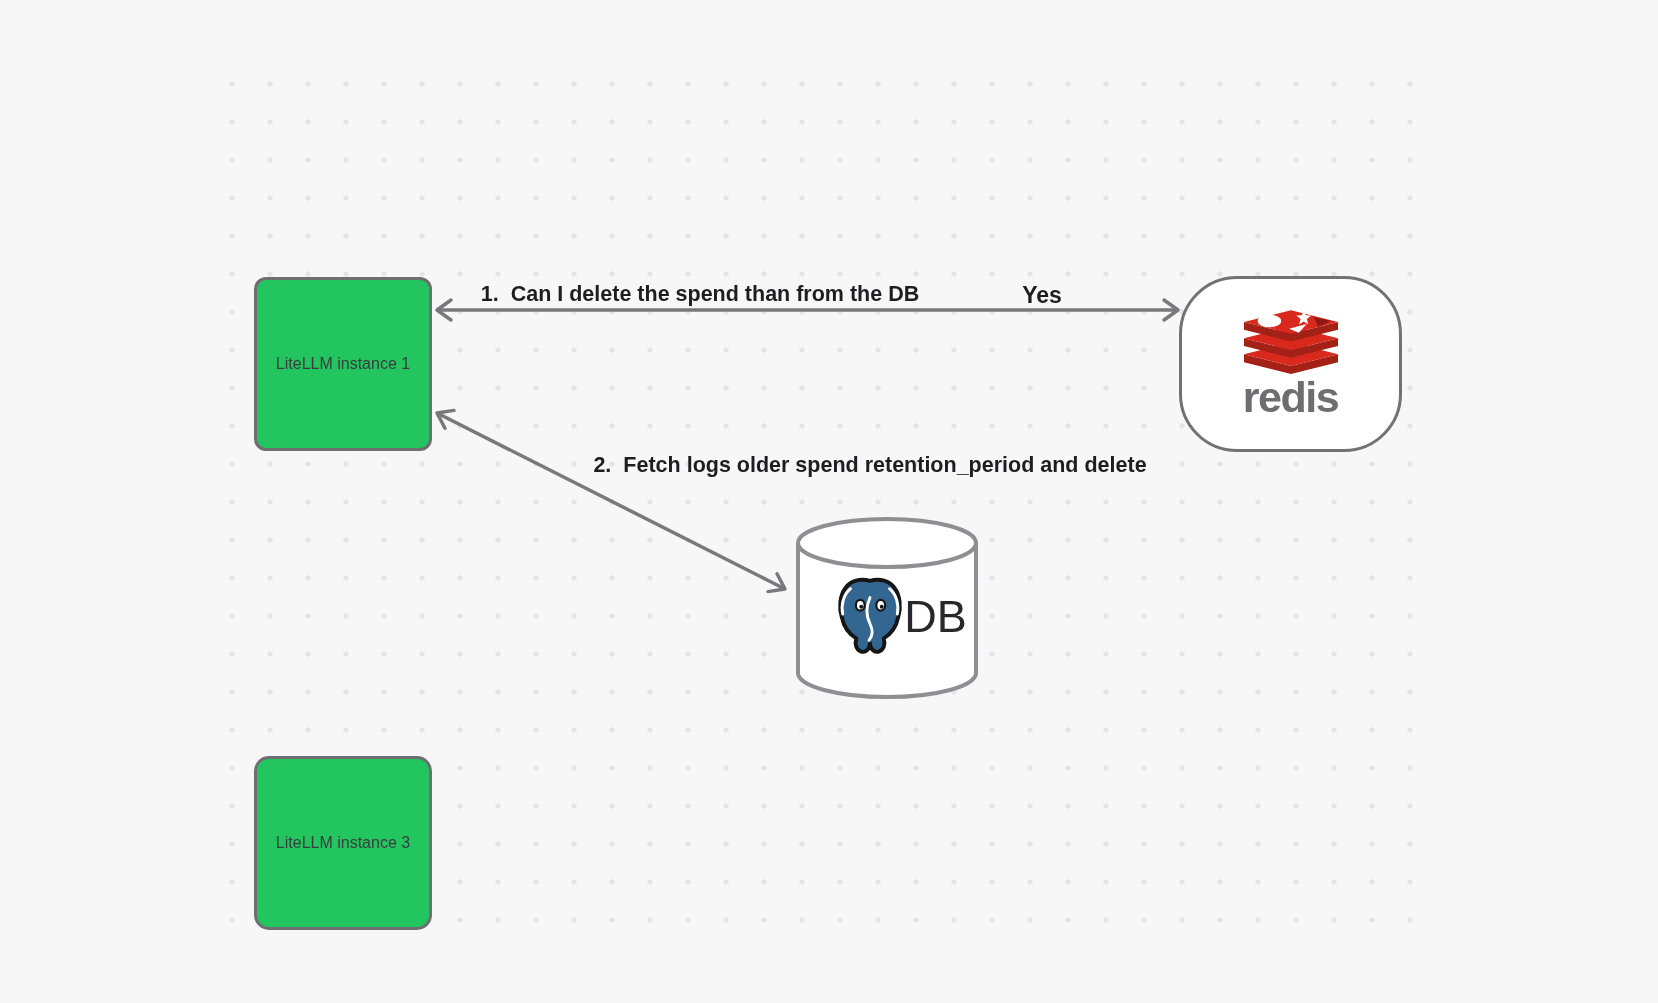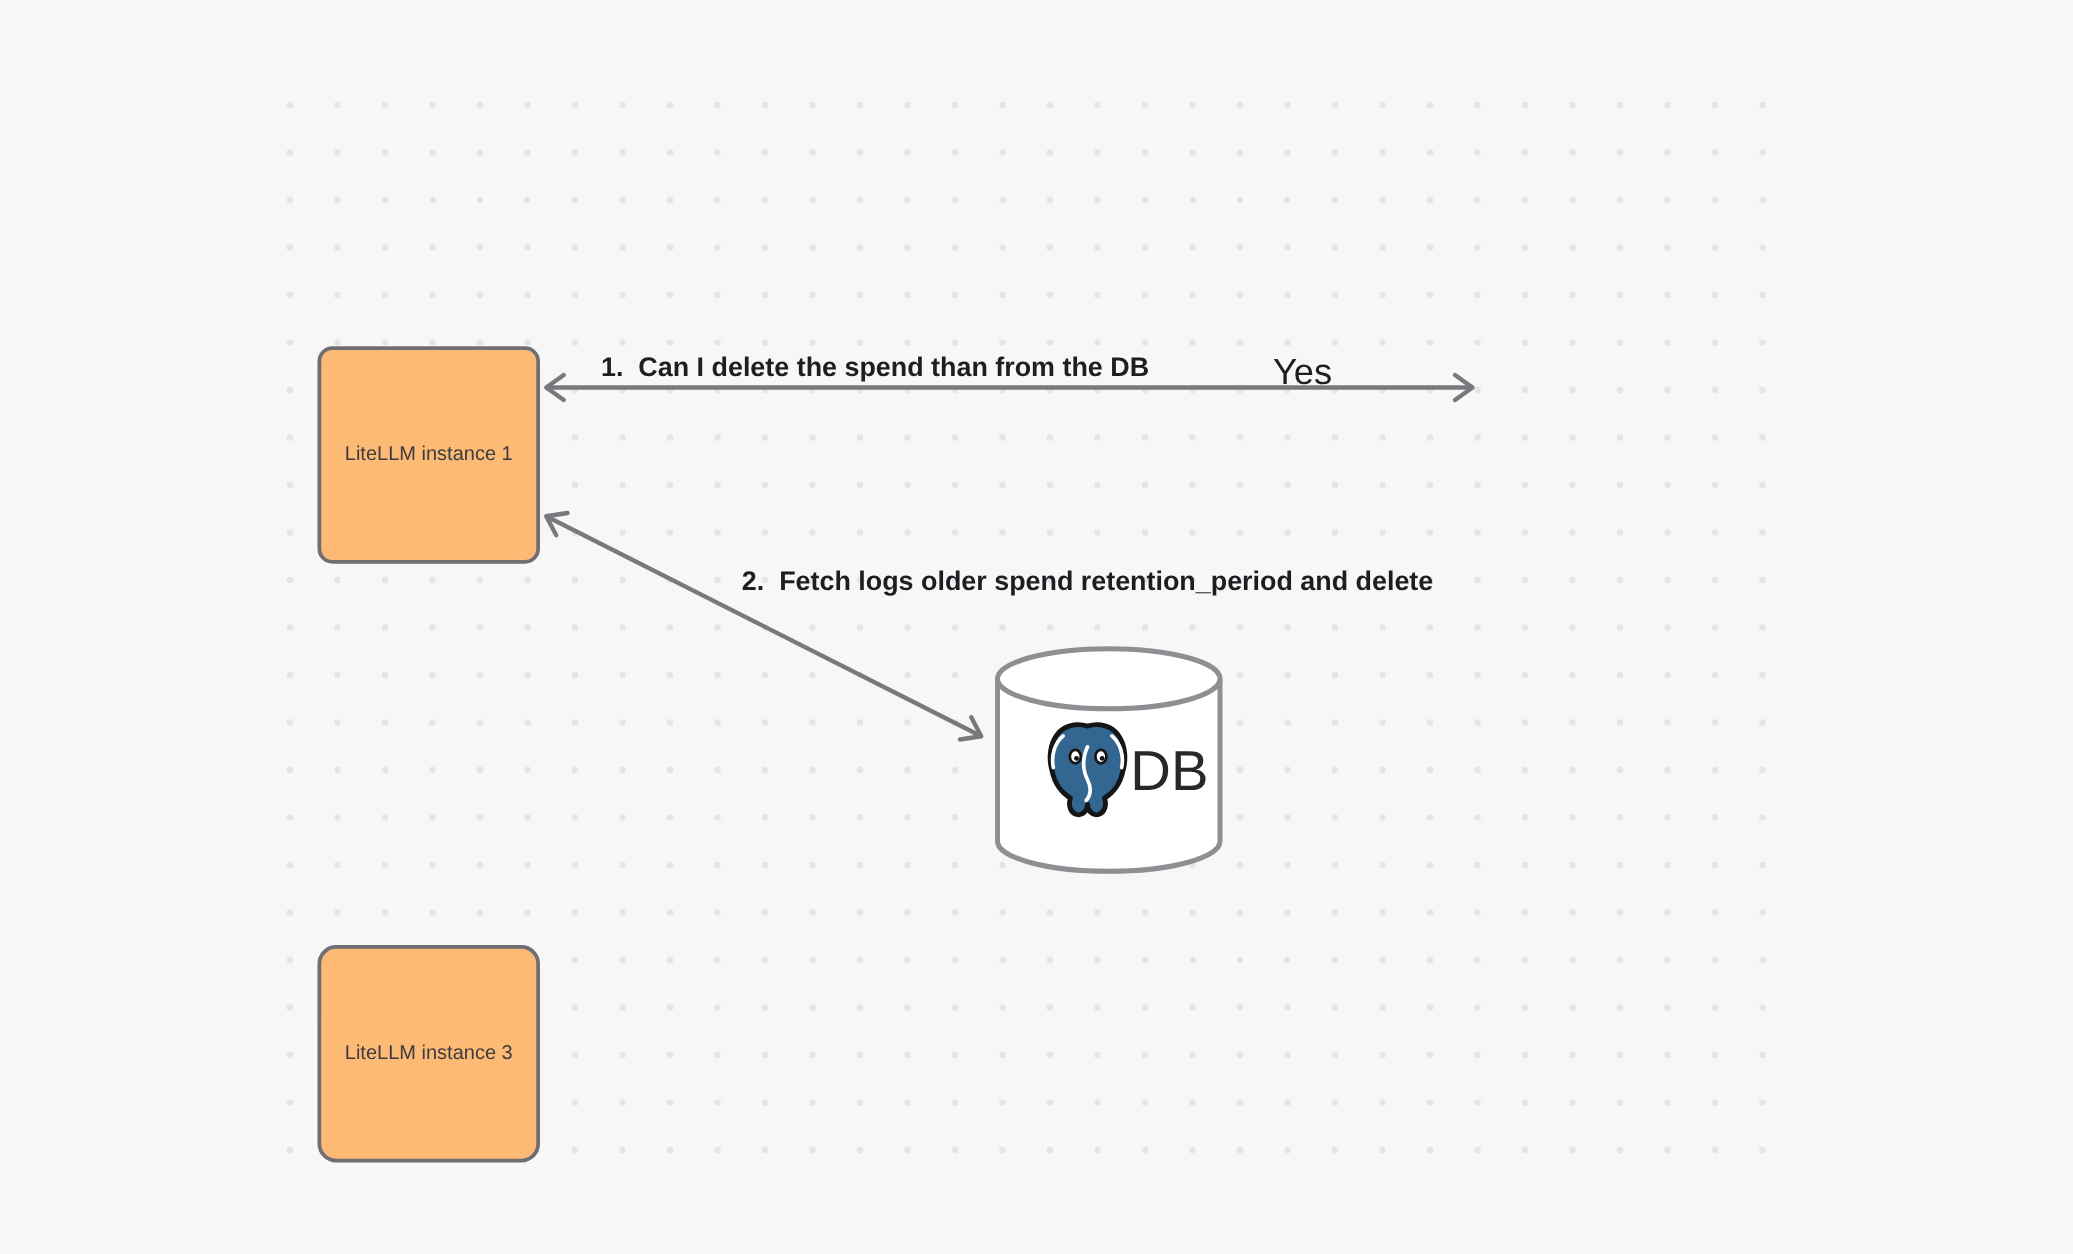--- a/index.html
+++ b/index.html
@@ -20,21 +20,21 @@
     background-image:radial-gradient(circle at 19px 19px,#e5e5e8 2.4px,transparent 3px);
     background-size:38px 38px;
   }
   .edges-svg{
     position:absolute;left:0;top:0;
     pointer-events:none;
   }
   .lbox{
     position:absolute;
     width:178px;height:174px;
-    background:#fdba74;
+    background:#22c55e;
     border:3.5px solid #6e6e73;
     border-radius:12px;
     box-sizing:border-box;
     display:flex;align-items:center;justify-content:center;
     color:#3c3c41;
     font-size:16px;
   }
   .lbox.b1{left:254px;top:277px;}
   .lbox.b2{left:254px;top:517px;}
   .lbox.b3{left:254px;top:756px;border-radius:15px;}
@@ -82,22 +82,22 @@
     font-size:21.5px;
     font-weight:bold;
     color:#1e1e22;
     display:flex;
     line-height:1.15;
   }
   .edge-label .num{margin-right:12px;}
   .yes-label{
     position:absolute;
     transform:translateX(-50%);
-    font-size:29px;
-    font-weight:normal;
+    font-size:23px;
+    font-weight:bold;
     color:#1e1e22;
     line-height:1.15;
   }
 </style>
 </head>
 <body>
 
 <div class="canvas">
 
   <div class="dots"></div>
@@ -115,20 +115,39 @@
     <line x1="437" y1="413" x2="785" y2="589" stroke="#78787d" stroke-width="3.5" marker-start="url(#ah-start)" marker-end="url(#ah-end)"></line>
   </svg>
 
   <div class="lbox b1">
     <span>LiteLLM instance 1</span>
   </div>
   <div class="lbox b3">
     <span>LiteLLM instance 3</span>
   </div>
 
+  <div class="redis-node">
+    <svg width="98" height="70" viewBox="0 0 100 71">
+
+      <path d="M2,45 L2,53 L50,65 L98,53 L98,45 L50,57 Z" fill="#a32117"></path>
+      <path d="M2,45 L50,33 L98,45 L50,57 Z" fill="#d9281c"></path>
+
+      <path d="M2,28.5 L2,36.5 L50,48.5 L98,36.5 L98,28.5 L50,40.5 Z" fill="#a32117"></path>
+      <path d="M2,28.5 L50,16.5 L98,28.5 L50,40.5 Z" fill="#d9281c"></path>
+
+      <path d="M2,12 L2,20 L50,32 L98,20 L98,12 L50,24 Z" fill="#a32117"></path>
+      <path d="M2,12 L50,0 L98,12 L50,24 Z" fill="#d9281c"></path>
+
+      <ellipse cx="28" cy="11" rx="12" ry="6.5" fill="#ffffff"></ellipse>
+      <polygon points="63,0 65,5.25 70.6,5.5 66.2,9.05 67.7,14.5 63,11.4 58.3,14.5 59.8,9.05 55.4,5.5 61,5.25" fill="#ffffff"></polygon>
+      <polygon points="48,19 66,14 58,23" fill="#ffffff"></polygon>
+      <polygon points="73,7 91,11 78,17" fill="#8c1a10"></polygon>
+    </svg>
+    <div class="redis-word">redis</div>
+  </div>
 
   <div class="cyl">
     <svg width="184" height="188" viewBox="0 0 184 188">
       <path d="M3,28 L3,158 A 89,24 0 0 0 181,158 L181,28" fill="#ffffff" stroke="#8e8e93" stroke-width="4"></path>
       <ellipse cx="92" cy="28" rx="89" ry="24" fill="#ffffff" stroke="#8e8e93" stroke-width="4"></ellipse>
     </svg>
     <div class="cyl-content">
       <svg width="78" height="80" viewBox="0 0 80 82">
         <path d="M40,5 C50,2 60,5 65,12 C71,20 72,32 69,42 C67,52 61,60 54,64
                  C56,70 54,76 49,77.5 C44,79 40,74 40,69 C40,74 36,79 31,77.5

